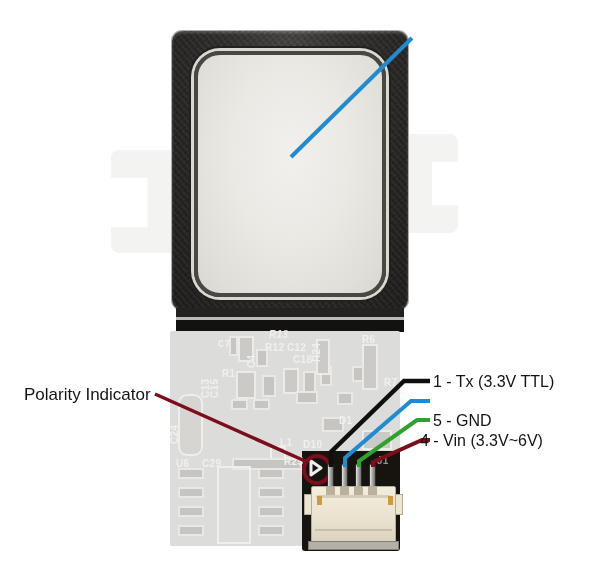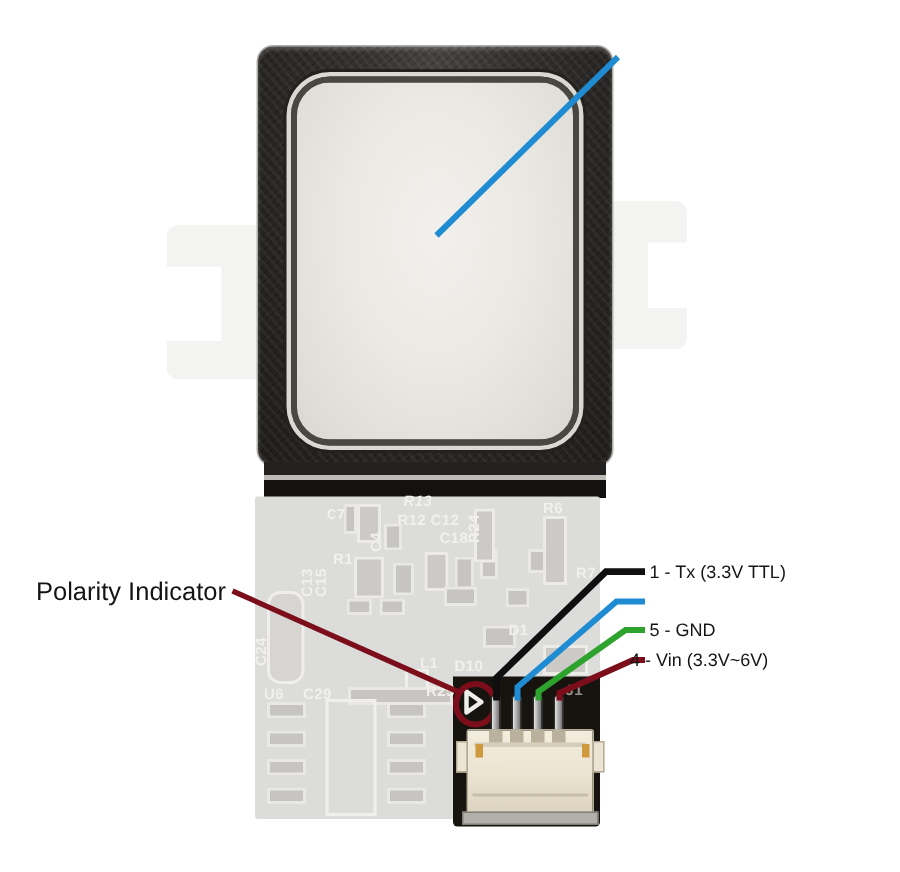--- a/index.html
+++ b/index.html
@@ -98,21 +98,21 @@
   .conn-base {
     position: absolute; left: 308px; top: 541px; width: 91px; height: 9px;
     background: #b3b0aa; border: 1px solid #817e78;
   }
 
   
   .lines { position: absolute; left: 0; top: 0; pointer-events: none; }
   .ann {
     position: absolute; color: #141414; font-size: 17px; line-height: 20px; white-space: nowrap;
   }
-  .pin-label { font-size: 12px; line-height: 19px; }
+  .pin-label { font-size: 16px; line-height: 19px; }
   .decor-layer, .silk-layer { position: absolute; inset: 0; }
 </style>
 </head>
 <body>
 
 <div class="stage">
 
   <div class="tab tab-left"></div>
   <div class="tab tab-right"></div>
 

